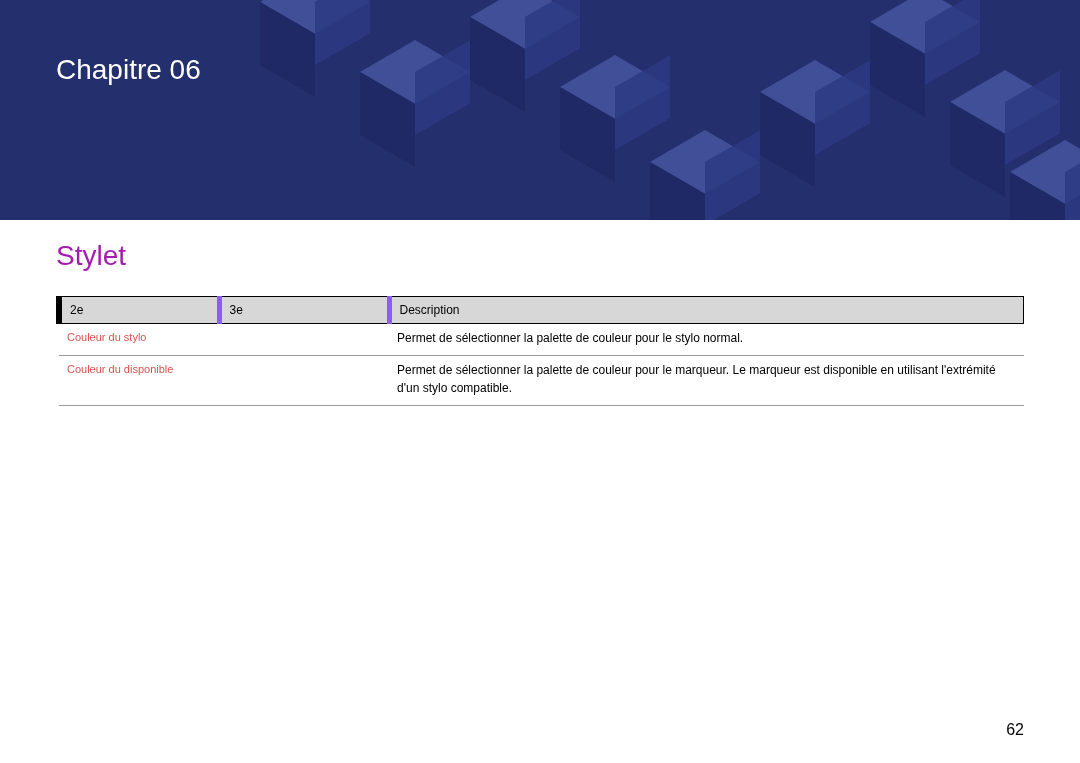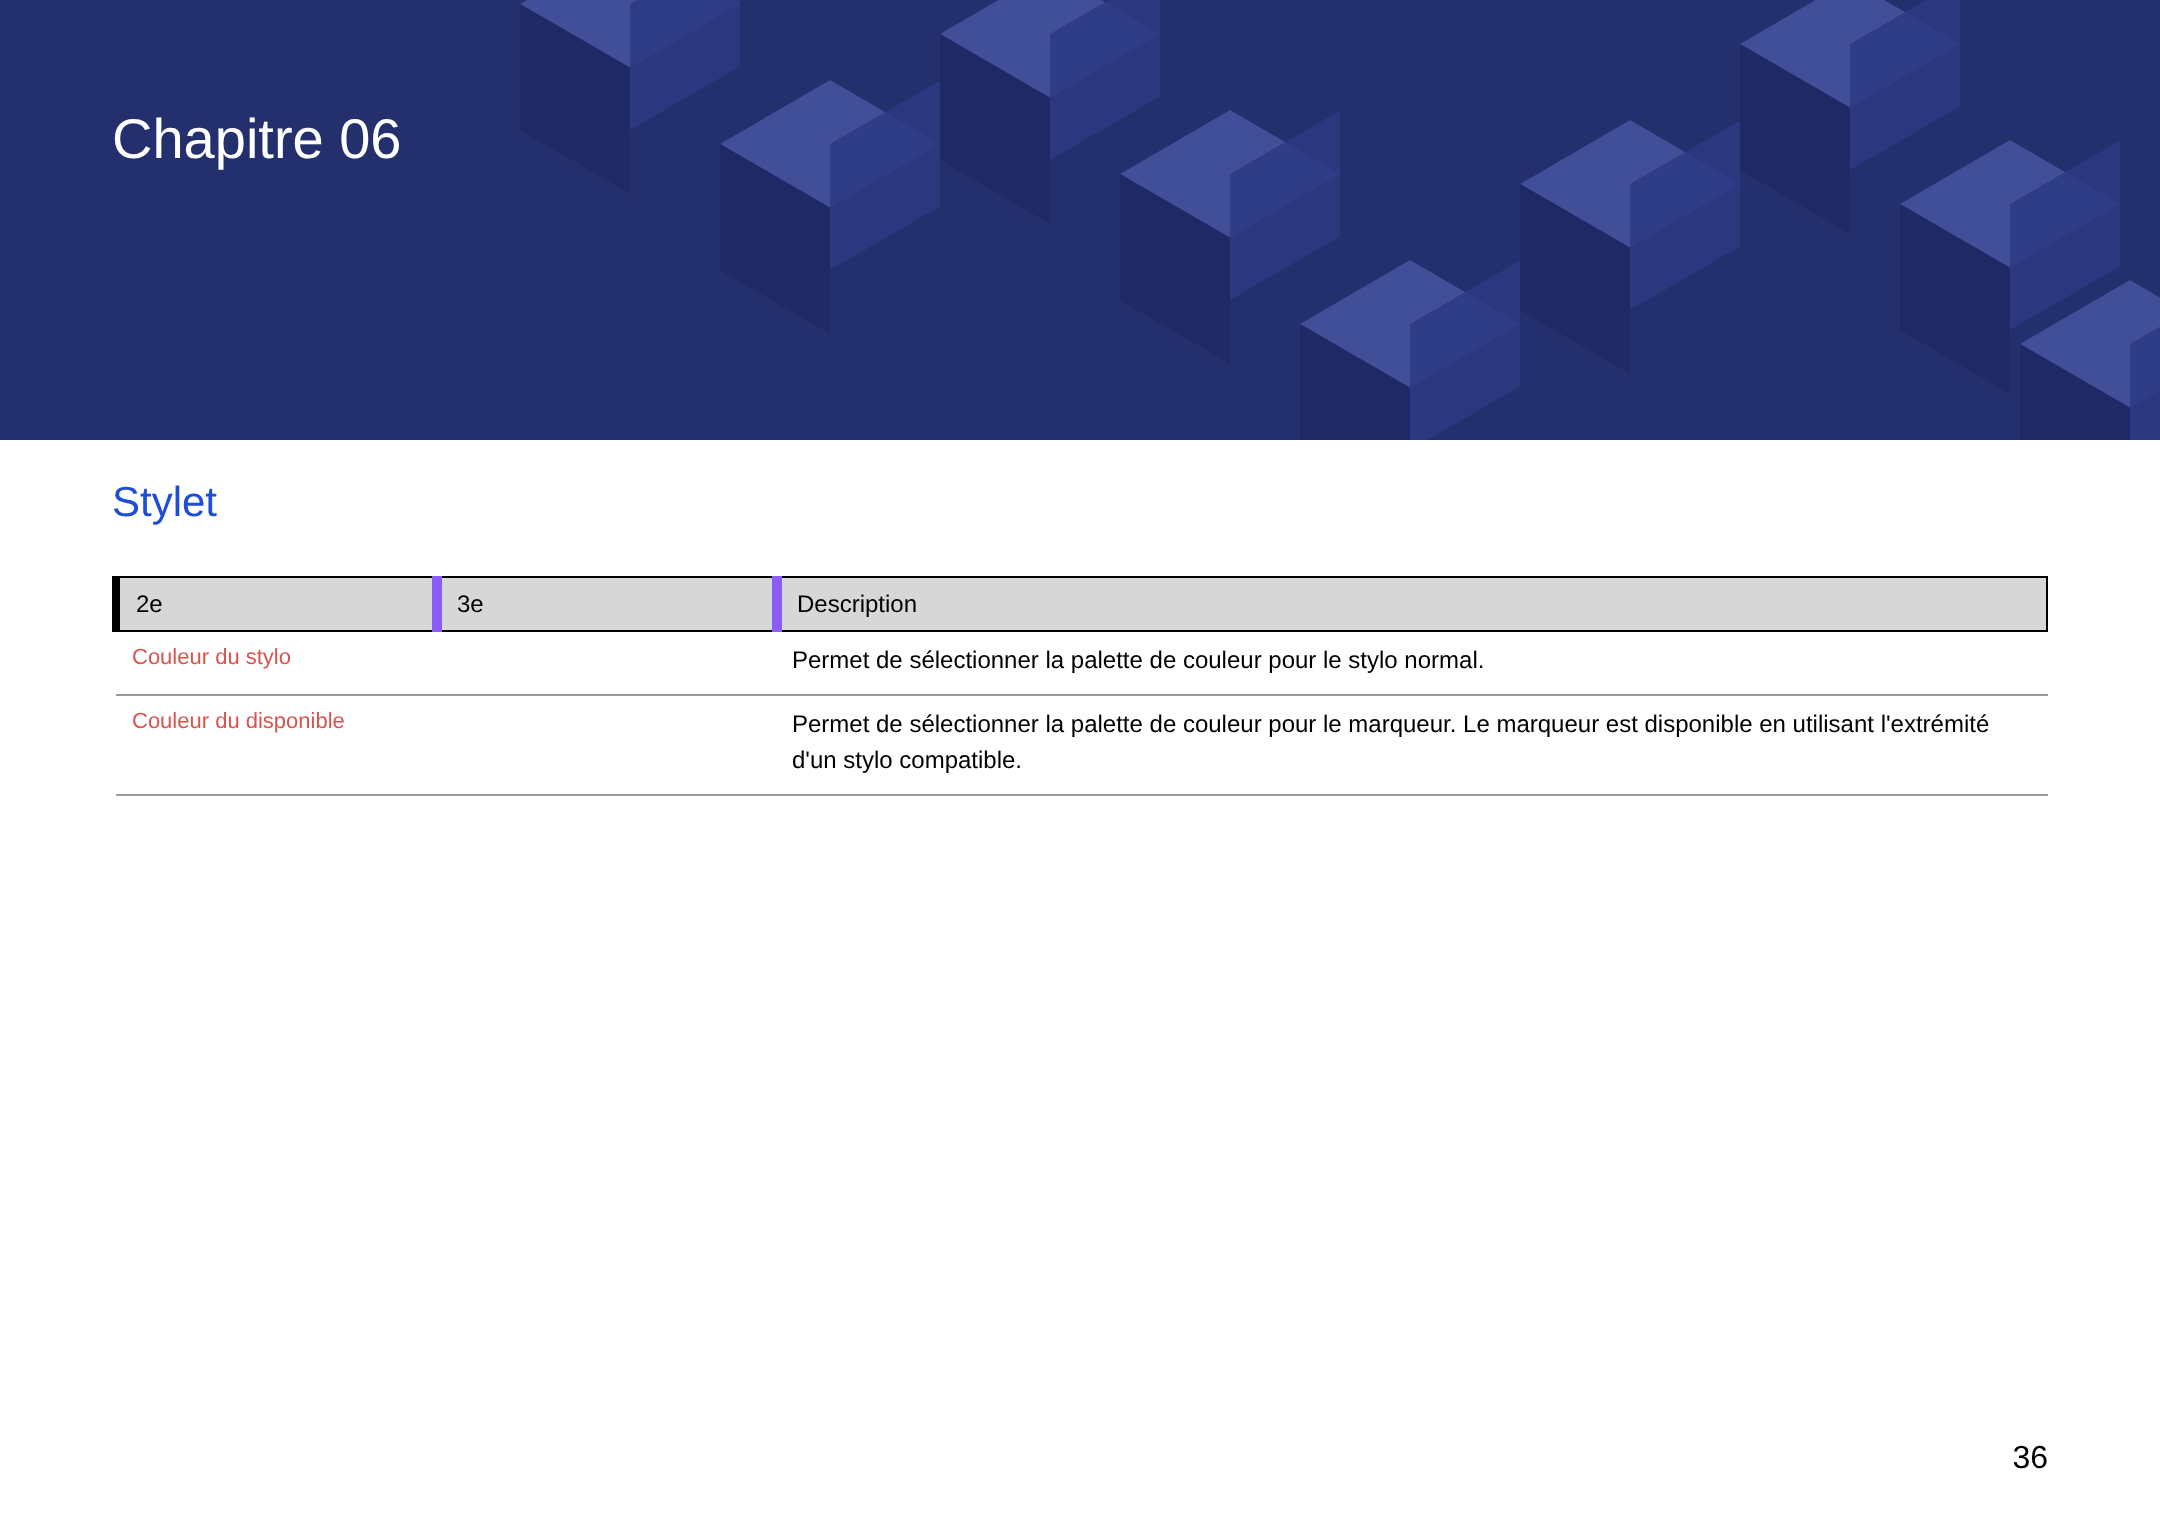--- a/index.html
+++ b/index.html
@@ -31,41 +31,41 @@
   .face { position: absolute; }
   .top { width:0; height:0; border-left:55px solid transparent; border-right:55px solid transparent; border-bottom:32px solid rgba(70,85,160,0.85); left:0; top:0; }
   .top2 { width:0; height:0; border-left:55px solid transparent; border-right:55px solid transparent; border-top:32px solid rgba(70,85,160,0.85); left:0; top:32px; }
   .left { left:0; top:32px; width:55px; height:63px; background: rgba(30,40,100,0.85); transform: skewY(30deg); transform-origin: top left; }
   .right { left:55px; top:32px; width:55px; height:63px; background: rgba(45,58,130,0.85); transform: skewY(-30deg); transform-origin: top left; }
 
   .content {
     padding: 20px 56px 0 56px;
   }
   .section-title {
-    color: #1d4ed8;
-    font-size: 21px;
+    color: #a21caf;
+    font-size: 28px;
     font-weight: 400;
     margin-bottom: 24px;
   }
 
   table.menu-table {
     width: 100%;
     border-collapse: collapse;
     font-size: 12px;
   }
   table.menu-table th {
     background: #d7d7d7;
     text-align: left;
     font-weight: 400;
     padding: 6px 8px;
     border-top: 1px solid #000;
     border-bottom: 1px solid #000;
     border-left: 5px solid #8b5cf6;
   }
-  table.menu-table th:first-child { border-left: 4px solid #000000; }
+  table.menu-table th:first-child { border-left: 6px solid #000000; }
   table.menu-table th:last-child { border-right: 1px solid #000; }
 
   table.menu-table td {
     padding: 6px 8px 8px 8px;
     border-bottom: 1px solid #9a9a9a;
     vertical-align: top;
     line-height: 1.45;
   }
   .col-2e { width: 160px; }
   .col-3e { width: 170px; }
@@ -165,14 +165,14 @@
         </tr>
         <tr>
           <td class="setting-name">Couleur du disponible</td>
           <td></td>
           <td>Permet de sélectionner la palette de couleur pour le marqueur. Le marqueur est disponible en utilisant l'extrémité d'un stylo compatible.</td>
         </tr>
       </tbody>
     </table>
   </div>
 
-  <div class="page-number">36</div>
+  <div class="page-number">62</div>
 </div>
 
 </body></html>

